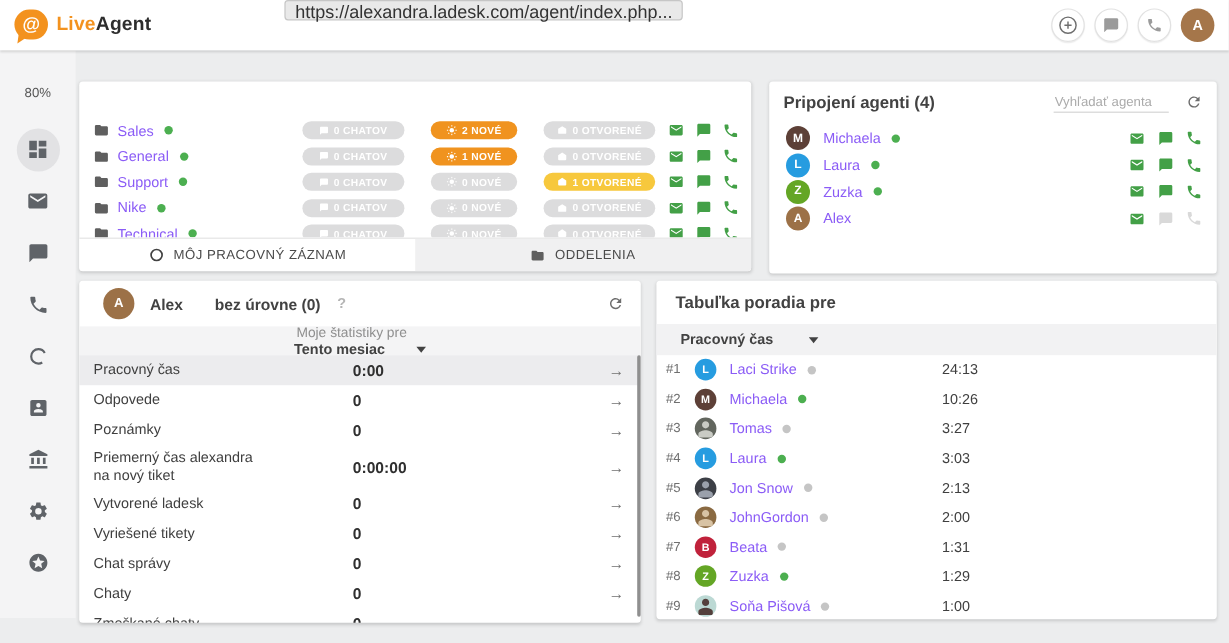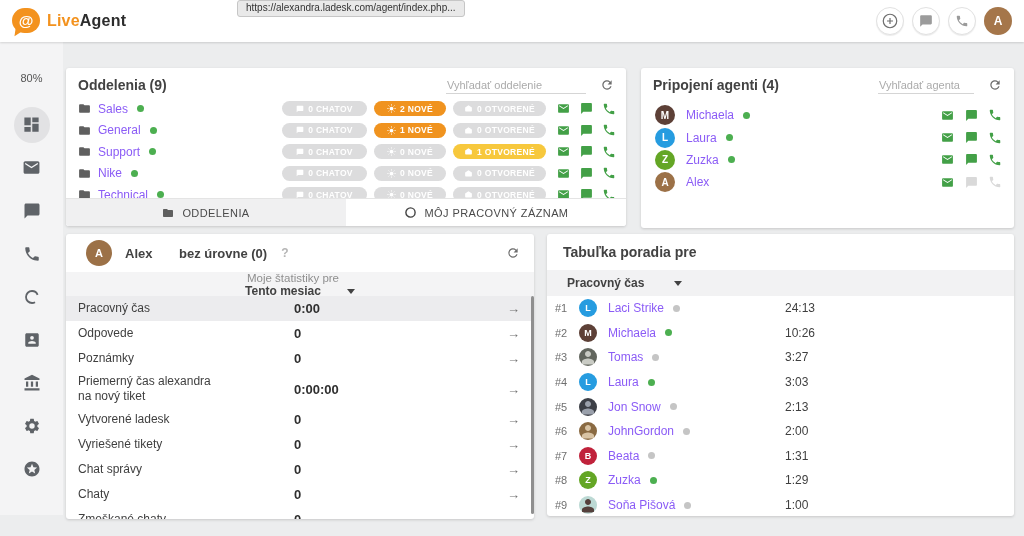--- a/index.html
+++ b/index.html
@@ -12,21 +12,21 @@
   .topbar { position:absolute; left:0; top:0; width:1024px; height:42px; background:#fff;
     box-shadow:0 1px 2px rgba(0,0,0,.14); z-index:5; }
   .logo { position:absolute; left:12px; top:8px; display:flex; align-items:center; gap:7px; cursor:pointer; }
   .logo-mark { position:relative; width:28px; height:25px; background:#F3921E; border-radius:13px;
     color:#fff; font-weight:bold; font-size:15px; display:flex; align-items:center; justify-content:center; }
   .logo-mark::after { content:""; position:absolute; left:3px; bottom:-4px; width:0; height:0;
     border-left:9px solid #F3921E; border-bottom:8px solid transparent; transform:rotate(8deg); }
   .logo-text { font-size:16px; font-weight:bold; letter-spacing:.2px; }
   .logo-text .live { color:#F3921E; } .logo-text .agent { color:#2d2d2d; }
   .url-tip { position:absolute; left:237px; top:0; height:17px; background:#E9E9E9;
-    border:1px solid #C6C6C6; border-radius:3px; font-size:10px; color:#333;
+    border:1px solid #C6C6C6; border-radius:3px; font-size:15px; color:#333;
     padding:1px 8px 0; white-space:nowrap; }
   .top-actions { position:absolute; right:12px; top:7px; display:flex; align-items:center; gap:8px; }
   .circle-btn { width:28px; height:28px; border-radius:50%; background:#fff; border:1px solid #E2E2E2;
     box-shadow:0 1px 1px rgba(0,0,0,.08); display:flex; align-items:center; justify-content:center;
     color:#9b9b9b; cursor:pointer; }
   .circle-btn.plus { color:#6e6e6e; }
   .pill { height:28px; border-radius:14px; background:#F0931F; display:flex; align-items:center;
     gap:10px; padding:0 14px 0 4px; color:#fff; font-weight:bold; font-size:12px;
     box-shadow:0 1px 2px rgba(0,0,0,.18); cursor:pointer; }
   .pill .env { width:21px; height:21px; border-radius:50%; background:#fff; color:#F0931F;
@@ -62,21 +62,21 @@
 
   
   .dept-rows { position:absolute; left:0; right:0; top:30px; bottom:28px; overflow:hidden; }
   .dept-row { height:21.5px; display:flex; align-items:center; padding:0 10px 0 12px; cursor:pointer; }
   .dept-row .folder { color:#5f5f5f; margin-right:7px; }
   .row-name { font-size:12px; color:#8b5cf6; }
   .dot { width:7px; height:7px; border-radius:50%; margin-left:9px; flex:none; }
   .dot[data-status="online"] { background:#4CAF50; }
   .dot[data-status="away"] { background:#C5C5C5; }
   .dot[data-status="none"] { visibility:hidden; }
-  .badges { margin-left:auto; display:flex; align-items:flex-end; gap:7px; }
+  .badges { margin-left:auto; display:flex; align-items:flex-end; gap:22px; }
   .badge { height:15px; border-radius:8px; color:#fff; font-size:8.5px; font-weight:bold;
     letter-spacing:.3px; display:inline-flex; align-items:center; justify-content:center; gap:4px; cursor:pointer; }
   .badge[data-variant="gray"]   { background:#DCDCDD; }
   .badge[data-variant="orange"] { background:#F0931F; }
   .badge[data-variant="yellow"] { background:#F7C83D; }
   .badge.w-chats { width:85px; } .badge.w-new { width:72px; } .badge.w-open { width:93px; }
   .row-actions { display:flex; align-items:center; gap:9px; margin-left:10px; }
   .action { color:#43A047; cursor:pointer; }
   .action[data-state="off"] { color:#D9D9D9; }
 
@@ -220,31 +220,20 @@
         <span class="wrap ico">
       <svg width="18" height="18" viewBox="0 0 24 24">
             <path fill="currentColor" d="M11.99 2C6.47 2 2 6.48 2 12s4.47 10 9.99 10C17.52 22 22 17.52 22 12S17.52 2 11.99 2zm4.24 16L12 15.45 7.77 18l1.12-4.81-3.73-3.23 4.92-.42L12 5l1.92 4.53 4.92.42-3.73 3.23L16.23 18z"></path>
           </svg>
         </span>
       </div>
   </div>
 </div>
 
 <div class="panel" id="panel-departments">
-  <div class="panel-head">
-    <div class="panel-title">Oddelenia (9)</div>
-    <div class="head-right">
-      <input class="search" style="width: 140px;" placeholder="Vyhľadať oddelenie">
-      <span class="refresh ico">
-        <svg width="14" height="14" viewBox="0 0 24 24">
-            <path fill="currentColor" d="M17.65 6.35A7.95 7.95 0 0 0 12 4c-4.42 0-7.99 3.58-7.99 8s3.57 8 7.99 8c3.73 0 6.84-2.55 7.73-6h-2.08a5.99 5.99 0 0 1-5.65 4c-3.31 0-6-2.69-6-6s2.69-6 6-6c1.66 0 3.14.69 4.22 1.78L13 11h7V4l-2.35 2.35z"></path>
-          </svg>
-        </span>
-    </div>
-  </div>
   <div class="dept-rows">
 
     <div class="dept-row">
       <span class="folder ico">
           <svg width="13" height="13" viewBox="0 0 24 24">
             <path fill="currentColor" d="M10 4H4c-1.1 0-2 .9-2 2v12c0 1.1.9 2 2 2h16c1.1 0 2-.9 2-2V8c0-1.1-.9-2-2-2h-8l-2-2z"></path>
           </svg>
         </span>
       <span class="row-name">Sales</span>
       <span class="dot" data-status="online"></span>
@@ -470,35 +459,35 @@
           </span>
         <span class="action ico">
             <svg width="14" height="14" viewBox="0 0 24 24">
               <path fill="currentColor" d="M6.62 10.79c1.44 2.83 3.76 5.14 6.59 6.59l2.2-2.2c.27-.27.67-.36 1.02-.24 1.12.37 2.33.57 3.57.57.55 0 1 .45 1 1V20c0 .55-.45 1-1 1-9.39 0-17-7.61-17-17 0-.55.45-1 1-1h3.5c.55 0 1 .45 1 1 0 1.25.2 2.45.57 3.57.11.35.03.74-.25 1.02l-2.2 2.2z"></path>
             </svg>
           </span>
       </span>
     </div>
   </div>
   <div class="tabs">
+    <div class="tab">
+      <span class="ico" style="color:#424242">
+          <svg width="13" height="13" viewBox="0 0 24 24">
+            <circle cx="12" cy="12" r="8.5" fill="none" stroke="currentColor" stroke-width="2.6"></circle>
+          </svg>
+        </span>
+      <span>MÔJ PRACOVNÝ ZÁZNAM</span>
+    </div>
     <div class="tab active">
       <span class="ico">
           <svg width="12" height="12" viewBox="0 0 24 24">
             <path fill="currentColor" d="M10 4H4c-1.1 0-2 .9-2 2v12c0 1.1.9 2 2 2h16c1.1 0 2-.9 2-2V8c0-1.1-.9-2-2-2h-8l-2-2z"></path>
           </svg>
         </span>
       <span>ODDELENIA</span>
-    </div>
-    <div class="tab">
-      <span class="ico" style="color:#424242">
-          <svg width="13" height="13" viewBox="0 0 24 24">
-            <circle cx="12" cy="12" r="8.5" fill="none" stroke="currentColor" stroke-width="2.6"></circle>
-          </svg>
-        </span>
-      <span>MÔJ PRACOVNÝ ZÁZNAM</span>
     </div>
   </div>
 </div>
 
 <div class="panel" id="panel-agents">
   <div class="panel-head">
     <div class="panel-title">Pripojení agenti (4)</div>
     <div class="head-right">
       <input class="search" style="width: 96px;" placeholder="Vyhľadať agenta">
       <span class="refresh ico">

